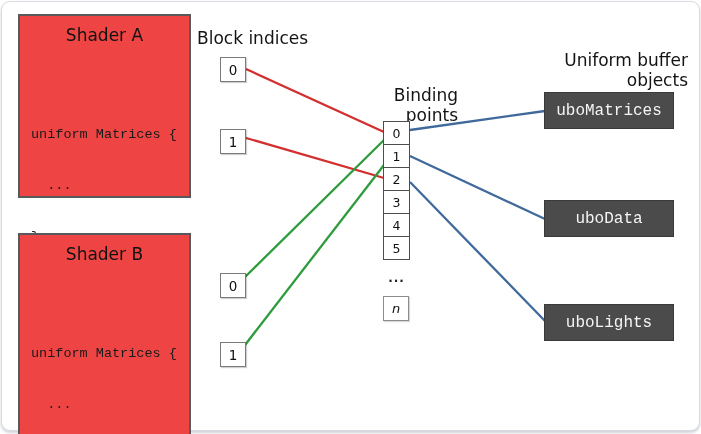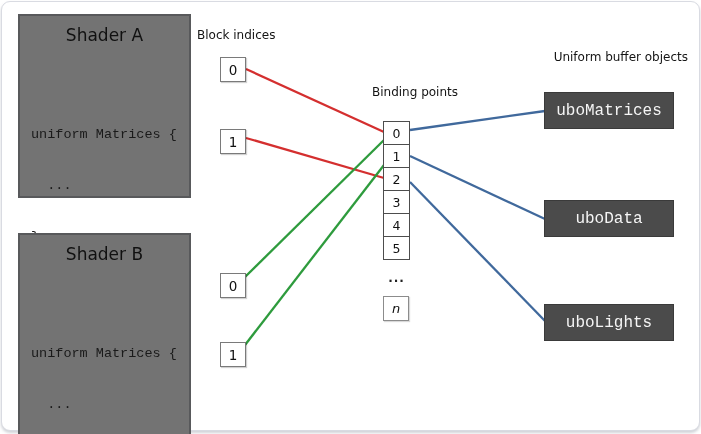--- a/index.html
+++ b/index.html
@@ -10,35 +10,35 @@
   }
   .card{
     position:absolute;left:1px;top:1px;width:697px;height:428px;
     background:#fff;border:1px solid #d9dbe2;border-radius:9px;
     box-shadow:0 2px 3px rgba(120,126,140,0.35);
   }
   .layer{position:absolute;left:0;top:0;z-index:1;pointer-events:none;}
   .abs{position:absolute;z-index:2;}
 
   .shader-box{
-    width:173px;background:#737373;border:2px solid #58595b;
+    width:173px;background:#ef4444;border:2px solid #58595b;
     box-sizing:border-box;
   }
   .shader-title{
     text-align:center;font-size:17px;margin-top:9px;color:#111;
   }
   .shader-code{
     margin:13px 0 0 11px;
     font-family:"Liberation Mono","DejaVu Sans Mono",monospace;
     font-size:13.5px;line-height:17px;color:#1a1a1a;
     white-space:pre;
   }
   .code-group + .code-group{margin-top:16px;}
 
-  .diagram-label{font-size:12px;color:#141414;z-index:2;position:absolute;}
+  .diagram-label{font-size:17px;color:#141414;z-index:2;position:absolute;}
 
   .idx-box{
     width:26px;height:25px;box-sizing:border-box;
     background:#fff;border:1px solid #7a7a7a;
     display:flex;align-items:center;justify-content:center;
     font-size:13.5px;color:#111;
     box-shadow:1px 1px 1px rgba(0,0,0,0.18);
   }
   .bind-cell{
     position:relative;width:27px;height:24px;box-sizing:border-box;

